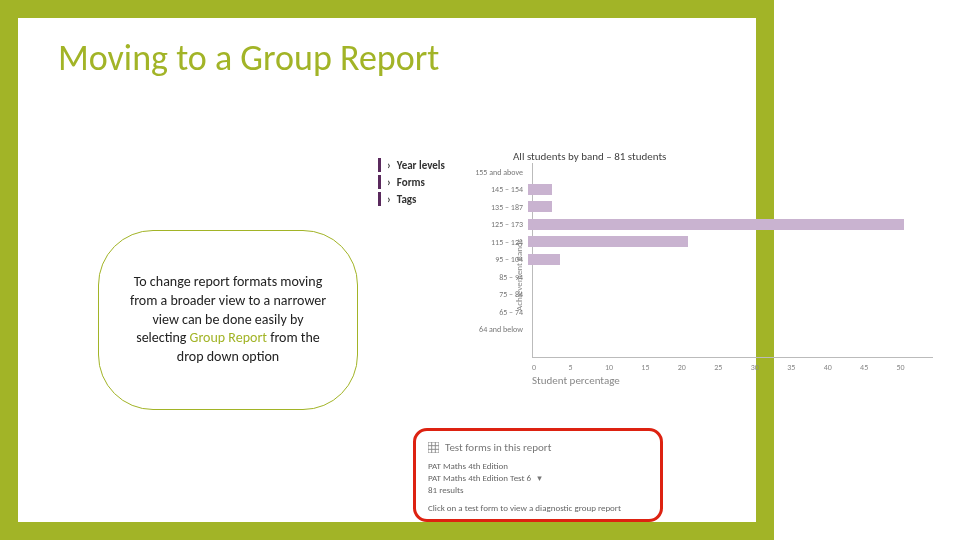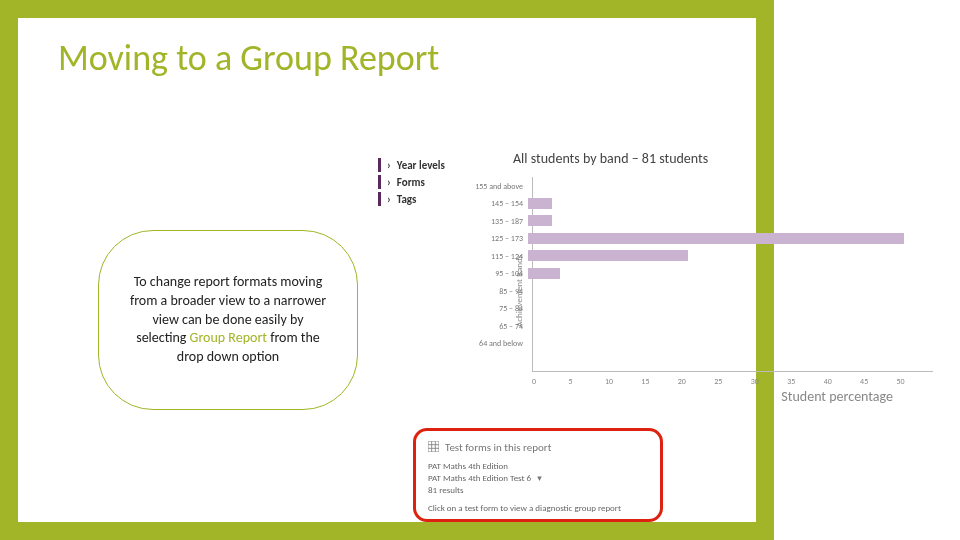--- a/index.html
+++ b/index.html
@@ -7,32 +7,32 @@
 .frame{width:774px;height:540px;border:18px solid #a2b427;position:relative;background:#fff}
 .title{font-size:36px;font-weight:400;color:#a2b427;margin:18px 0 0 40px}
 .content{position:relative;width:100%;height:100%}
 .filters{position:absolute;left:360px;top:78px;font-size:11px;color:#333}
 .filter-row{display:flex;align-items:center;gap:6px;margin-bottom:3px}
 .vbar{width:3px;height:14px;background:#5a2a5d}
 .chev{font-weight:bold;color:#444}
 .callout{position:absolute;left:80px;top:150px;width:260px;height:180px;border:1.5px solid #a2b427;border-radius:55px;padding:24px 28px;display:flex;align-items:center;justify-content:center;text-align:center;font-size:14px;line-height:1.35;color:#222}
 .callout .hl{color:#a2b427}
 .chart-area{position:absolute;left:495px;top:70px;width:420px;height:255px}
-.chart-title{font-size:14px;color:#444;margin-bottom:10px}
+.chart-title{font-size:11px;color:#444;}
 .chart-body{display:flex;gap:8px}
 .ylabel{writing-mode:vertical-rl;transform:rotate(180deg);font-size:9px;color:#888;display:flex;align-items:center;justify-content:center}
 .bars{flex:1;position:relative;height:195px;border-left:1px solid #bbb;border-bottom:1px solid #bbb}
 .bar-row{display:flex;align-items:center;height:17.5px}
 .bar-lbl{width:60px;text-align:right;font-size:8px;color:#777;padding-right:5px;margin-left:-65px}
 .bar-fill{height:11px;background:#c9b3d0}
 .xaxis{display:flex;margin-left:0;margin-top:4px}
 .xtick{flex:1;font-size:8px;color:#888;text-align:left}
-.xlabel{font-size:14px;color:#888;text-align:right;margin-right:40px;margin-top:2px}
+.xlabel{font-size:11px;color:#888;margin-right:40px;margin-top:2px}
 .redbox{position:absolute;left:395px;top:348px;width:250px;height:94px;border:3px solid #d21;border-radius:14px;padding:10px 12px;font-size:10px;color:#555}
-.redbox-title{display:flex;align-items:flex-start;gap:6px;color:#777;font-size:11px;margin-bottom:6px}
+.redbox-title{display:flex;align-items:center;gap:6px;color:#777;font-size:11px;margin-bottom:6px}
 .grid-icon{width:11px;height:11px;display:inline-block}
 .grid-icon svg{display:block}
 .rb-line{font-size:9px;line-height:1.35;color:#666}
 .rb-sel{display:flex;align-items:center;gap:6px}
 .chev-dn{font-size:9px;color:#777}
 </style>
 </head>
 <body>
 
 <div class="frame">

